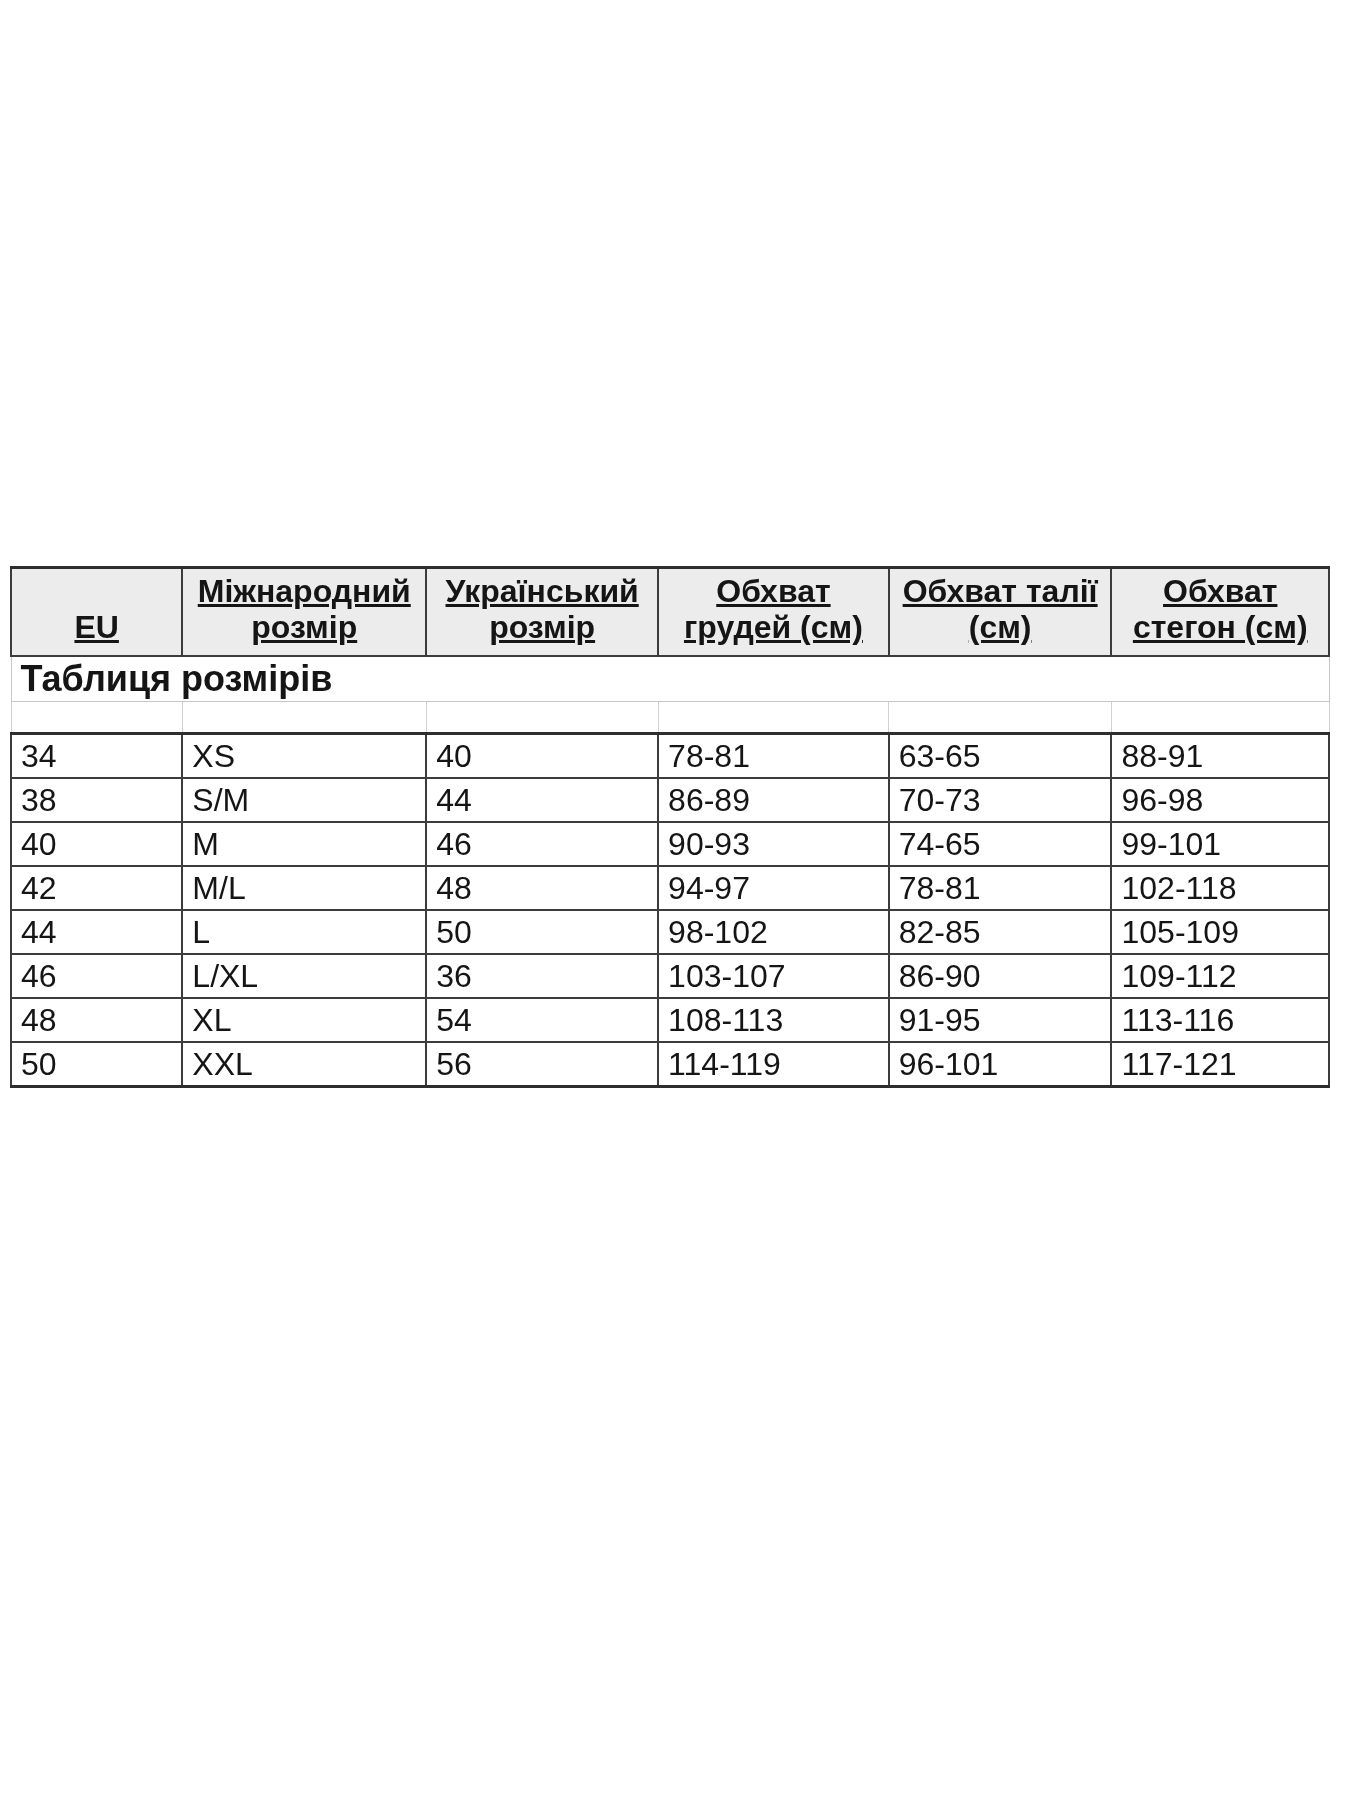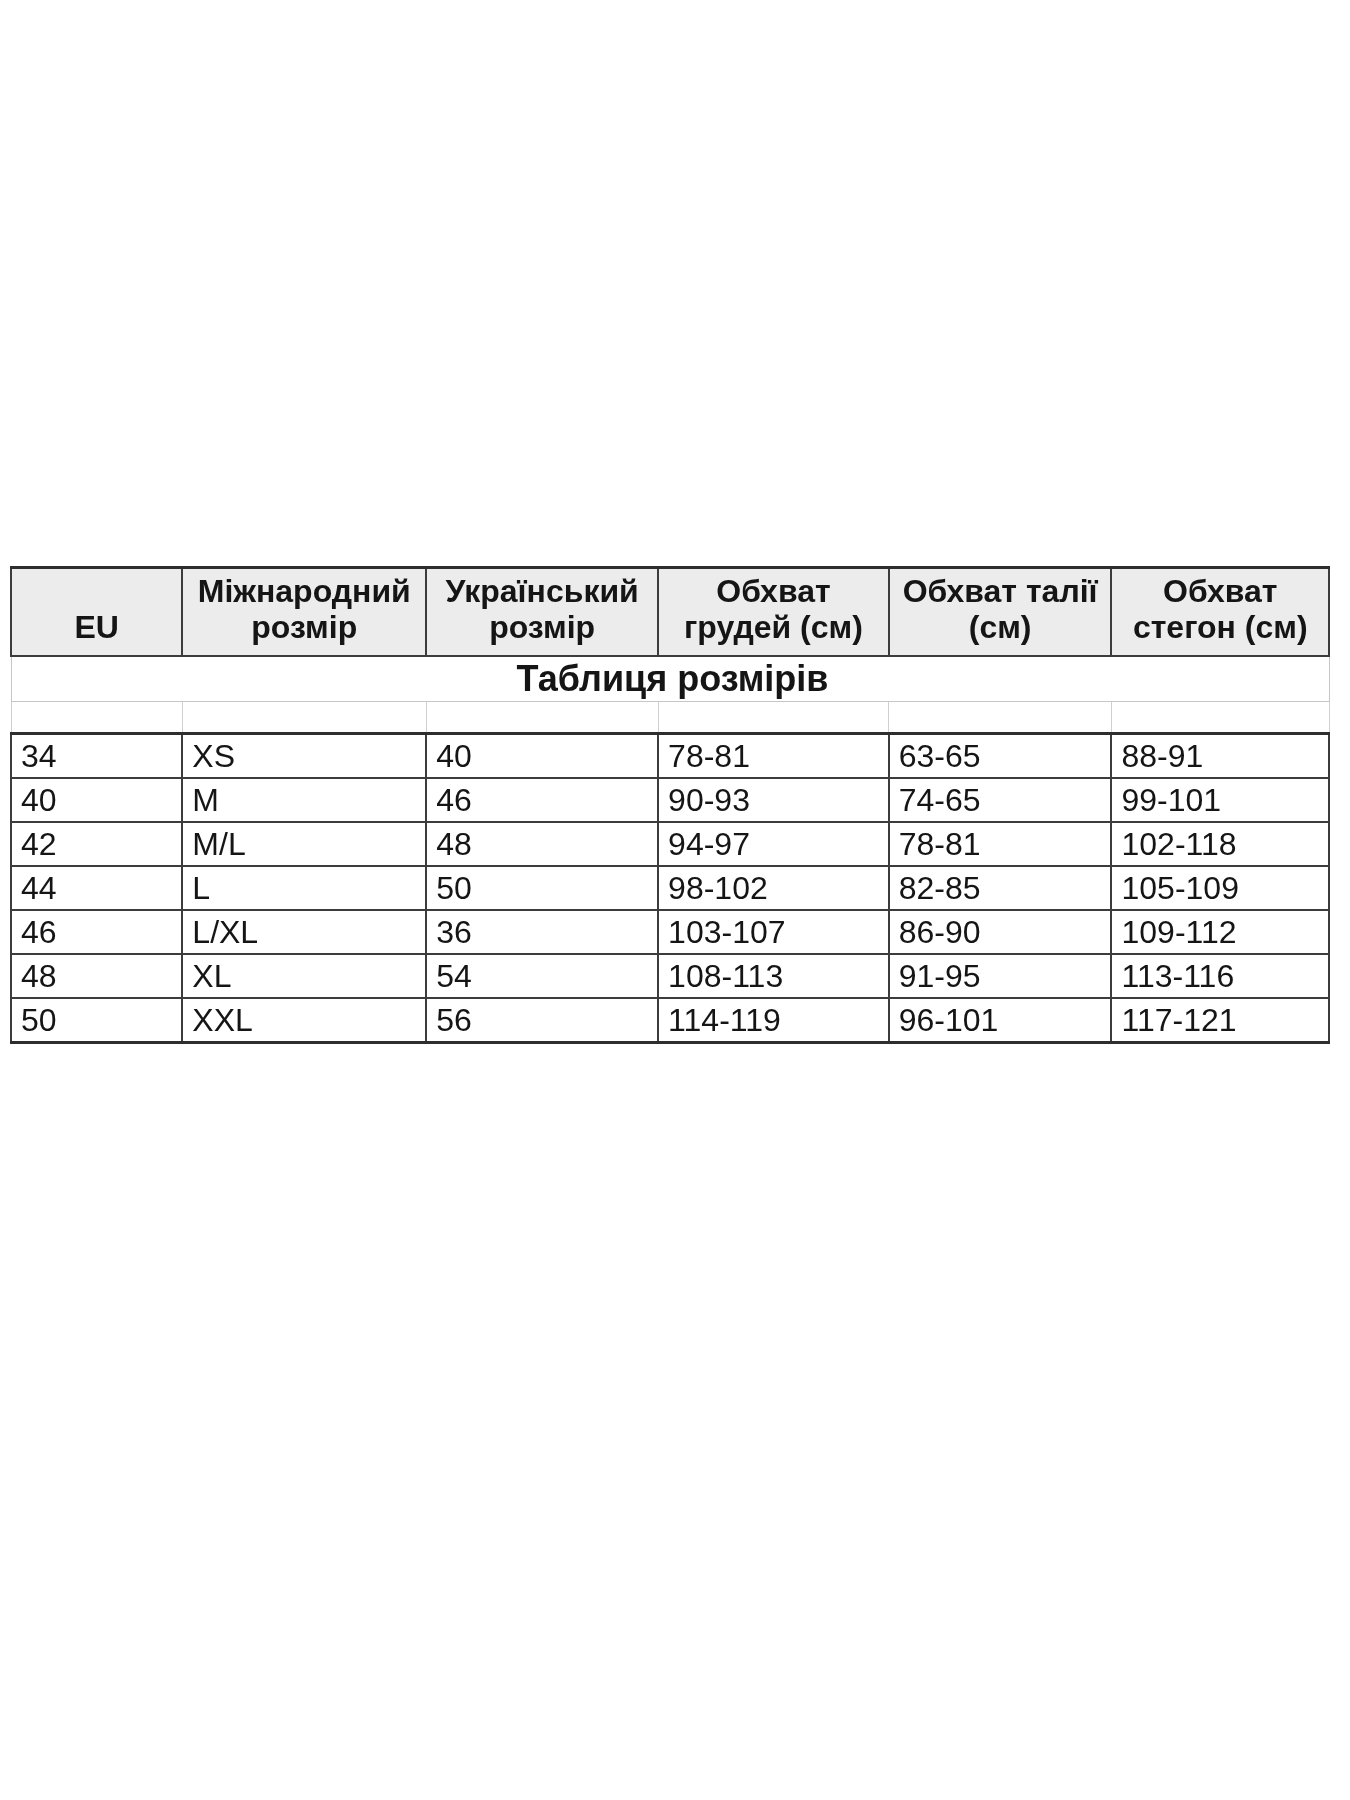--- a/index.html
+++ b/index.html
@@ -22,21 +22,21 @@
   }
   table.size-table {
     width: 100%;
     border-collapse: collapse;
     table-layout: fixed;
   }
   
   tr.title-row td {
     border: 1px solid #c6c6c6;
     height: 44px;
-    text-align: center;
+    text-align: left;
     vertical-align: middle;
     font-weight: bold;
     font-size: 36px;
     background: #ffffff;
   }
   
   tr.spacer-row td {
     border: 1px solid #d0d0d0;
     height: 30px;
     background: #ffffff;
@@ -47,20 +47,21 @@
     border-top: 3px solid #2e2e2e;
     background: #ececec;
     height: 69px;
     padding: 4px 6px 10px 6px;
     font-size: 32px;
     font-weight: bold;
     line-height: 36px;
     text-align: center;
     vertical-align: bottom;
     white-space: pre-line;
+    text-decoration: underline;
   }
   
   tbody td {
     border: 2px solid #3c3c3c;
     background: #ffffff;
     height: 42px;
     padding: 0 4px 0 9px;
     font-size: 32px;
     text-align: left;
     vertical-align: middle;
@@ -115,20 +116,28 @@
 
     <tr>
           <td>34</td>
           <td>XS</td>
           <td>40</td>
           <td>78-81</td>
           <td>63-65</td>
           <td>88-91</td>
         </tr>
         <tr>
+          <td>38</td>
+          <td>S/M</td>
+          <td>44</td>
+          <td>86-89</td>
+          <td>70-73</td>
+          <td>96-98</td>
+        </tr>
+        <tr>
           <td>40</td>
           <td>M</td>
           <td>46</td>
           <td>90-93</td>
           <td>74-65</td>
           <td>99-101</td>
         </tr>
         <tr>
           <td>42</td>
           <td>M/L</td>

